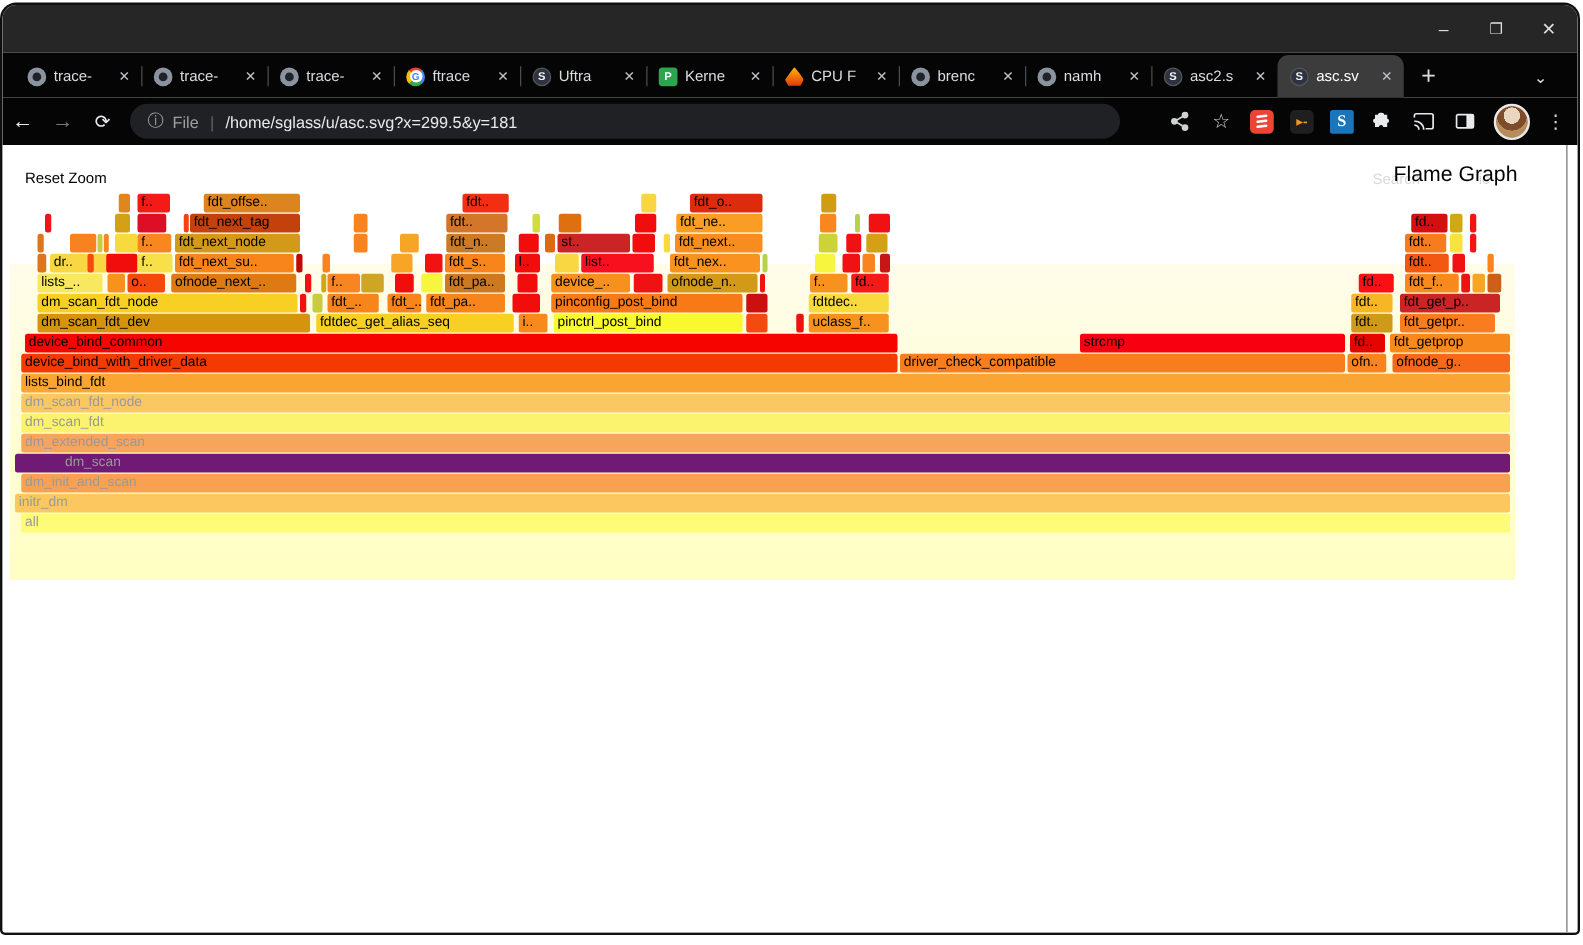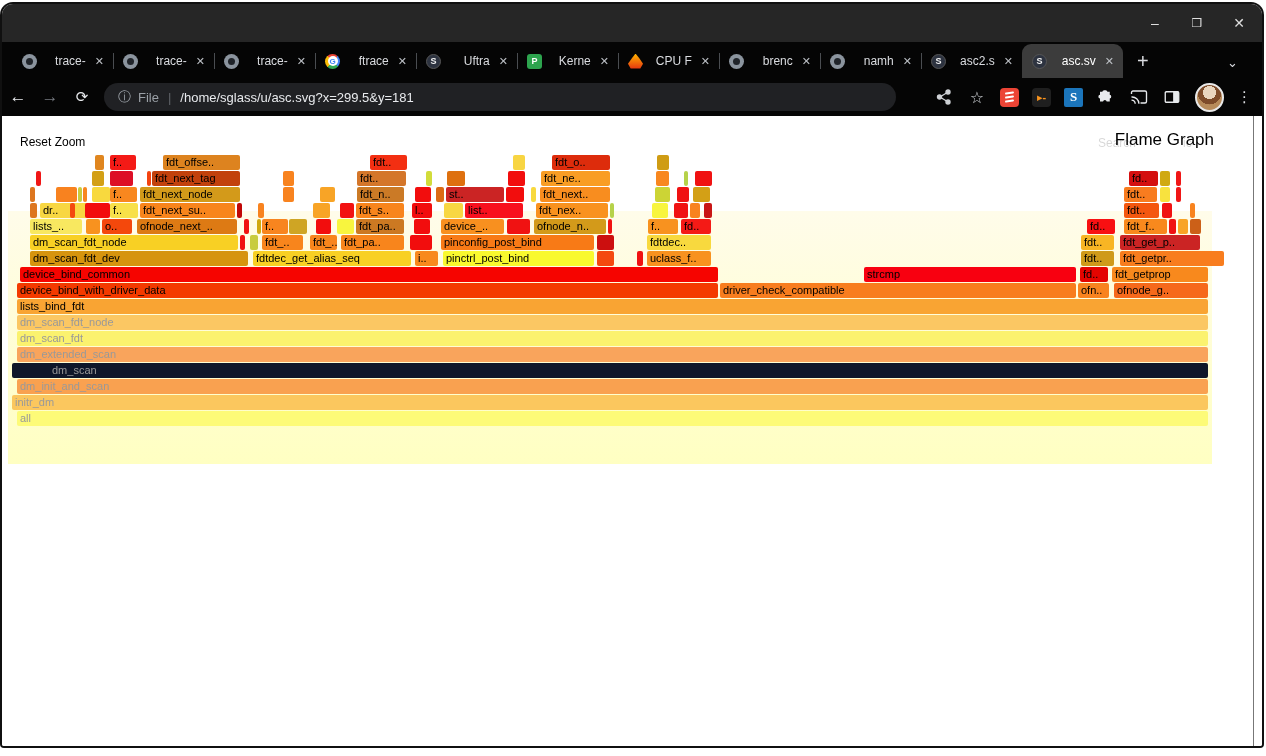--- a/index.html
+++ b/index.html
@@ -13,21 +13,21 @@
   .winbtns{position:absolute;right:14px;top:0;height:38px;display:flex;align-items:center;gap:24px;}
   .winbtn{color:#dedede;font-size:14px;width:18px;text-align:center;cursor:default;}
   .winbtn.max{font-size:12px;}
   
   .tabstrip{position:relative;height:36px;background:#050505;display:flex;align-items:flex-end;padding-left:10px;}
   .tab{position:relative;width:101px;height:34px;display:flex;align-items:center;gap:6px;
     padding:0 6px 0 10px;box-sizing:border-box;color:#dadce0;font-size:12px;flex:none;}
   .tab:not(.active):not(:first-child)::before{content:"";position:absolute;left:0;top:9px;height:16px;width:1px;background:#4a4d51;}
   .tab.active{background:#3c3c3c;border-radius:9px 9px 0 0;color:#fff;}
   .tab.active::before{display:none;}
-  .tab-title{flex:1;overflow:hidden;white-space:nowrap;text-align:right;}
+  .tab-title{flex:1;overflow:hidden;white-space:nowrap;}
   .tab-close{color:#bdc1c6;font-size:11px;flex:none;padding:1px 3px;border-radius:50%;}
   .fav{flex:none;width:15px;height:15px;border-radius:50%;display:flex;align-items:center;justify-content:center;
     font-size:9px;font-weight:700;box-sizing:border-box;}
   .fav-github{background:#8b949e;}
   .fav-github::after{content:"";width:7px;height:7px;border-radius:50%;background:#20242a;}
   .fav-google{background:conic-gradient(from -45deg,#ea4335 0 25%,#4285f4 25% 50%,#34a853 50% 75%,#fbbc05 75% 100%);position:relative;}
   .fav-google::after{content:"G";position:absolute;inset:2.5px;background:#fff;border-radius:50%;
     color:#4285f4;font-size:8px;font-weight:700;display:flex;align-items:center;justify-content:center;}
   .fav-svgdoc{background:#2d3340;color:#f2f2f2;border:1px solid #555;}
   .fav-kernel{background:#2da44e;color:#fff;border-radius:3px;}
@@ -313,34 +313,34 @@
         <div class="frame" style="left: 1079px; top: 119px; width: 33px; background: rgb(248, 181, 36);">fdt..</div>
         <div class="frame" style="left: 1118px; top: 119px; width: 80px; background: rgb(203, 36, 36);">fdt_get_p..</div>
         <div class="frame" style="left: 28px; top: 135px; width: 218px; background: rgb(214, 148, 14);">dm_scan_fdt_dev</div>
         <div class="frame" style="left: 251px; top: 135px; width: 158px; background: rgb(248, 208, 36);">fdtdec_get_alias_seq</div>
         <div class="frame" style="left: 413px; top: 135px; width: 23px; background: rgb(248, 137, 29);">i..</div>
         <div class="frame" style="left: 441px; top: 135px; width: 151px; background: rgb(249, 249, 46);">pinctrl_post_bind</div>
         <div class="frame" style="left: 595px; top: 135px; width: 17px; background: rgb(244, 73, 15);"></div>
         <div class="frame" style="left: 635px; top: 135px; width: 6px; background: rgb(240, 18, 18);"></div>
         <div class="frame" style="left: 645px; top: 135px; width: 64px; background: rgb(248, 146, 31);">uclass_f..</div>
         <div class="frame" style="left: 1079px; top: 135px; width: 33px; background: rgb(207, 154, 26);">fdt..</div>
-        <div class="frame" style="left: 1118px; top: 135px; width: 104px; background: rgb(248, 125, 30);">fdt_getpr..</div>
+        <div class="frame" style="left: 1118px; top: 135px; width: 76px; background: rgb(248, 125, 30);">fdt_getpr..</div>
         <div class="frame" style="left: 18px; top: 151px; width: 698px; background: rgb(246, 4, 0);">device_bind_common</div>
         <div class="frame" style="left: 862px; top: 151px; width: 212px; background: rgb(248, 0, 16);">strcmp</div>
         <div class="frame" style="left: 1078px; top: 151px; width: 28px; background: rgb(228, 4, 0);">fd..</div>
         <div class="frame" style="left: 1110px; top: 151px; width: 96px; background: rgb(248, 137, 29);">fdt_getprop</div>
         <div class="frame" style="left: 15px; top: 167px; width: 701px; background: rgb(244, 58, 0);">device_bind_with_driver_data</div>
         <div class="frame" style="left: 718px; top: 167px; width: 356px; background: rgb(248, 125, 30);">driver_check_compatible</div>
         <div class="frame" style="left: 1076px; top: 167px; width: 31px; background: rgb(248, 131, 31);">ofn..</div>
         <div class="frame" style="left: 1112px; top: 167px; width: 94px; background: rgb(246, 105, 27);">ofnode_g..</div>
         <div class="frame" style="left: 15px; top: 183px; width: 1191px; background: rgb(249, 164, 51);">lists_bind_fdt</div>
         <div class="frame faded" style="left: 15px; top: 199px; width: 1191px; background: rgb(251, 199, 99);">dm_scan_fdt_node</div>
         <div class="frame faded" style="left: 15px; top: 215px; width: 1191px; background: rgb(251, 242, 110);">dm_scan_fdt</div>
         <div class="frame faded" style="left: 15px; top: 231px; width: 1191px; background: rgb(249, 164, 92);">dm_extended_scan</div>
-        <div class="frame faded" style="left: 10px; top: 247px; width: 1196px; background: #0f172a; padding-left: 40px;">dm_scan</div>
+        <div class="frame faded" style="left: 10px; top: 247px; width: 1196px; background: #701a75; padding-left: 40px;">dm_scan</div>
         <div class="frame faded" style="left: 15px; top: 263px; width: 1191px; background: rgb(249, 161, 80);">dm_init_and_scan</div>
         <div class="frame faded" style="left: 10px; top: 279px; width: 1196px; background: rgb(251, 199, 94);">initr_dm</div>
         <div class="frame faded" style="left: 15px; top: 295px; width: 1191px; background: rgb(253, 251, 120);">all</div>
       </div>
     <div class="scroll-line"></div>
   </div>
 
 </div>
 
 </body></html>

